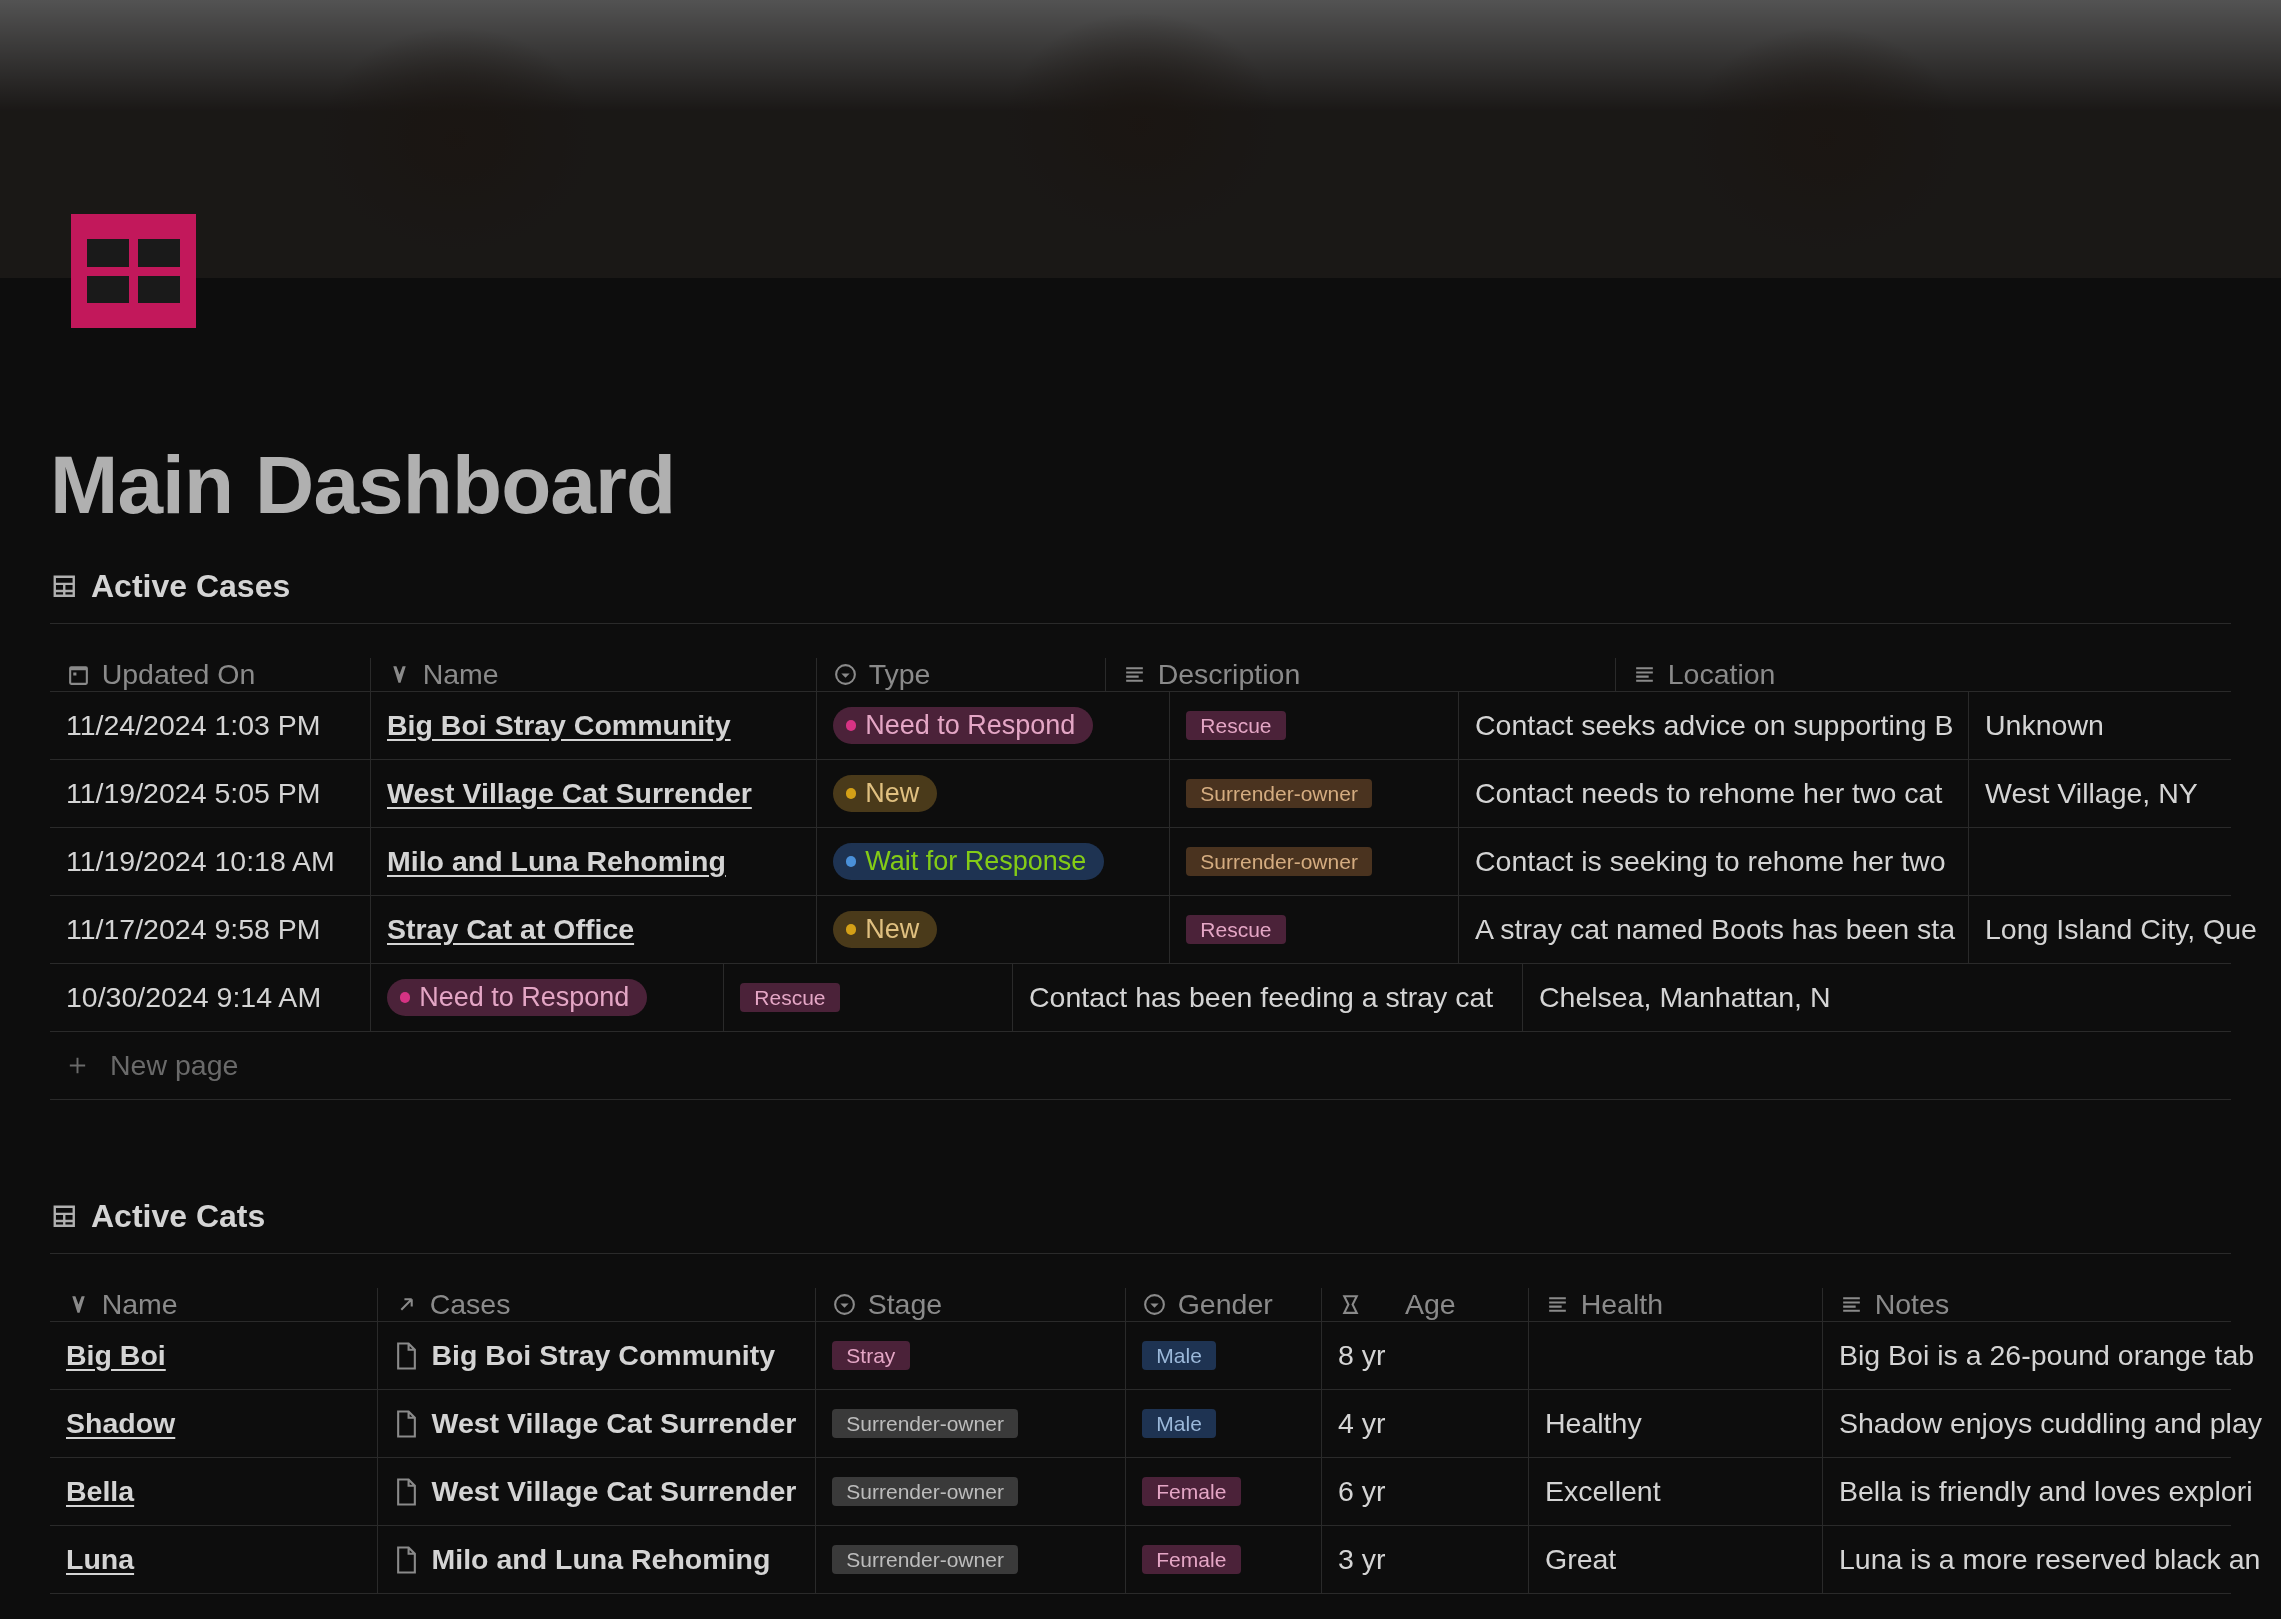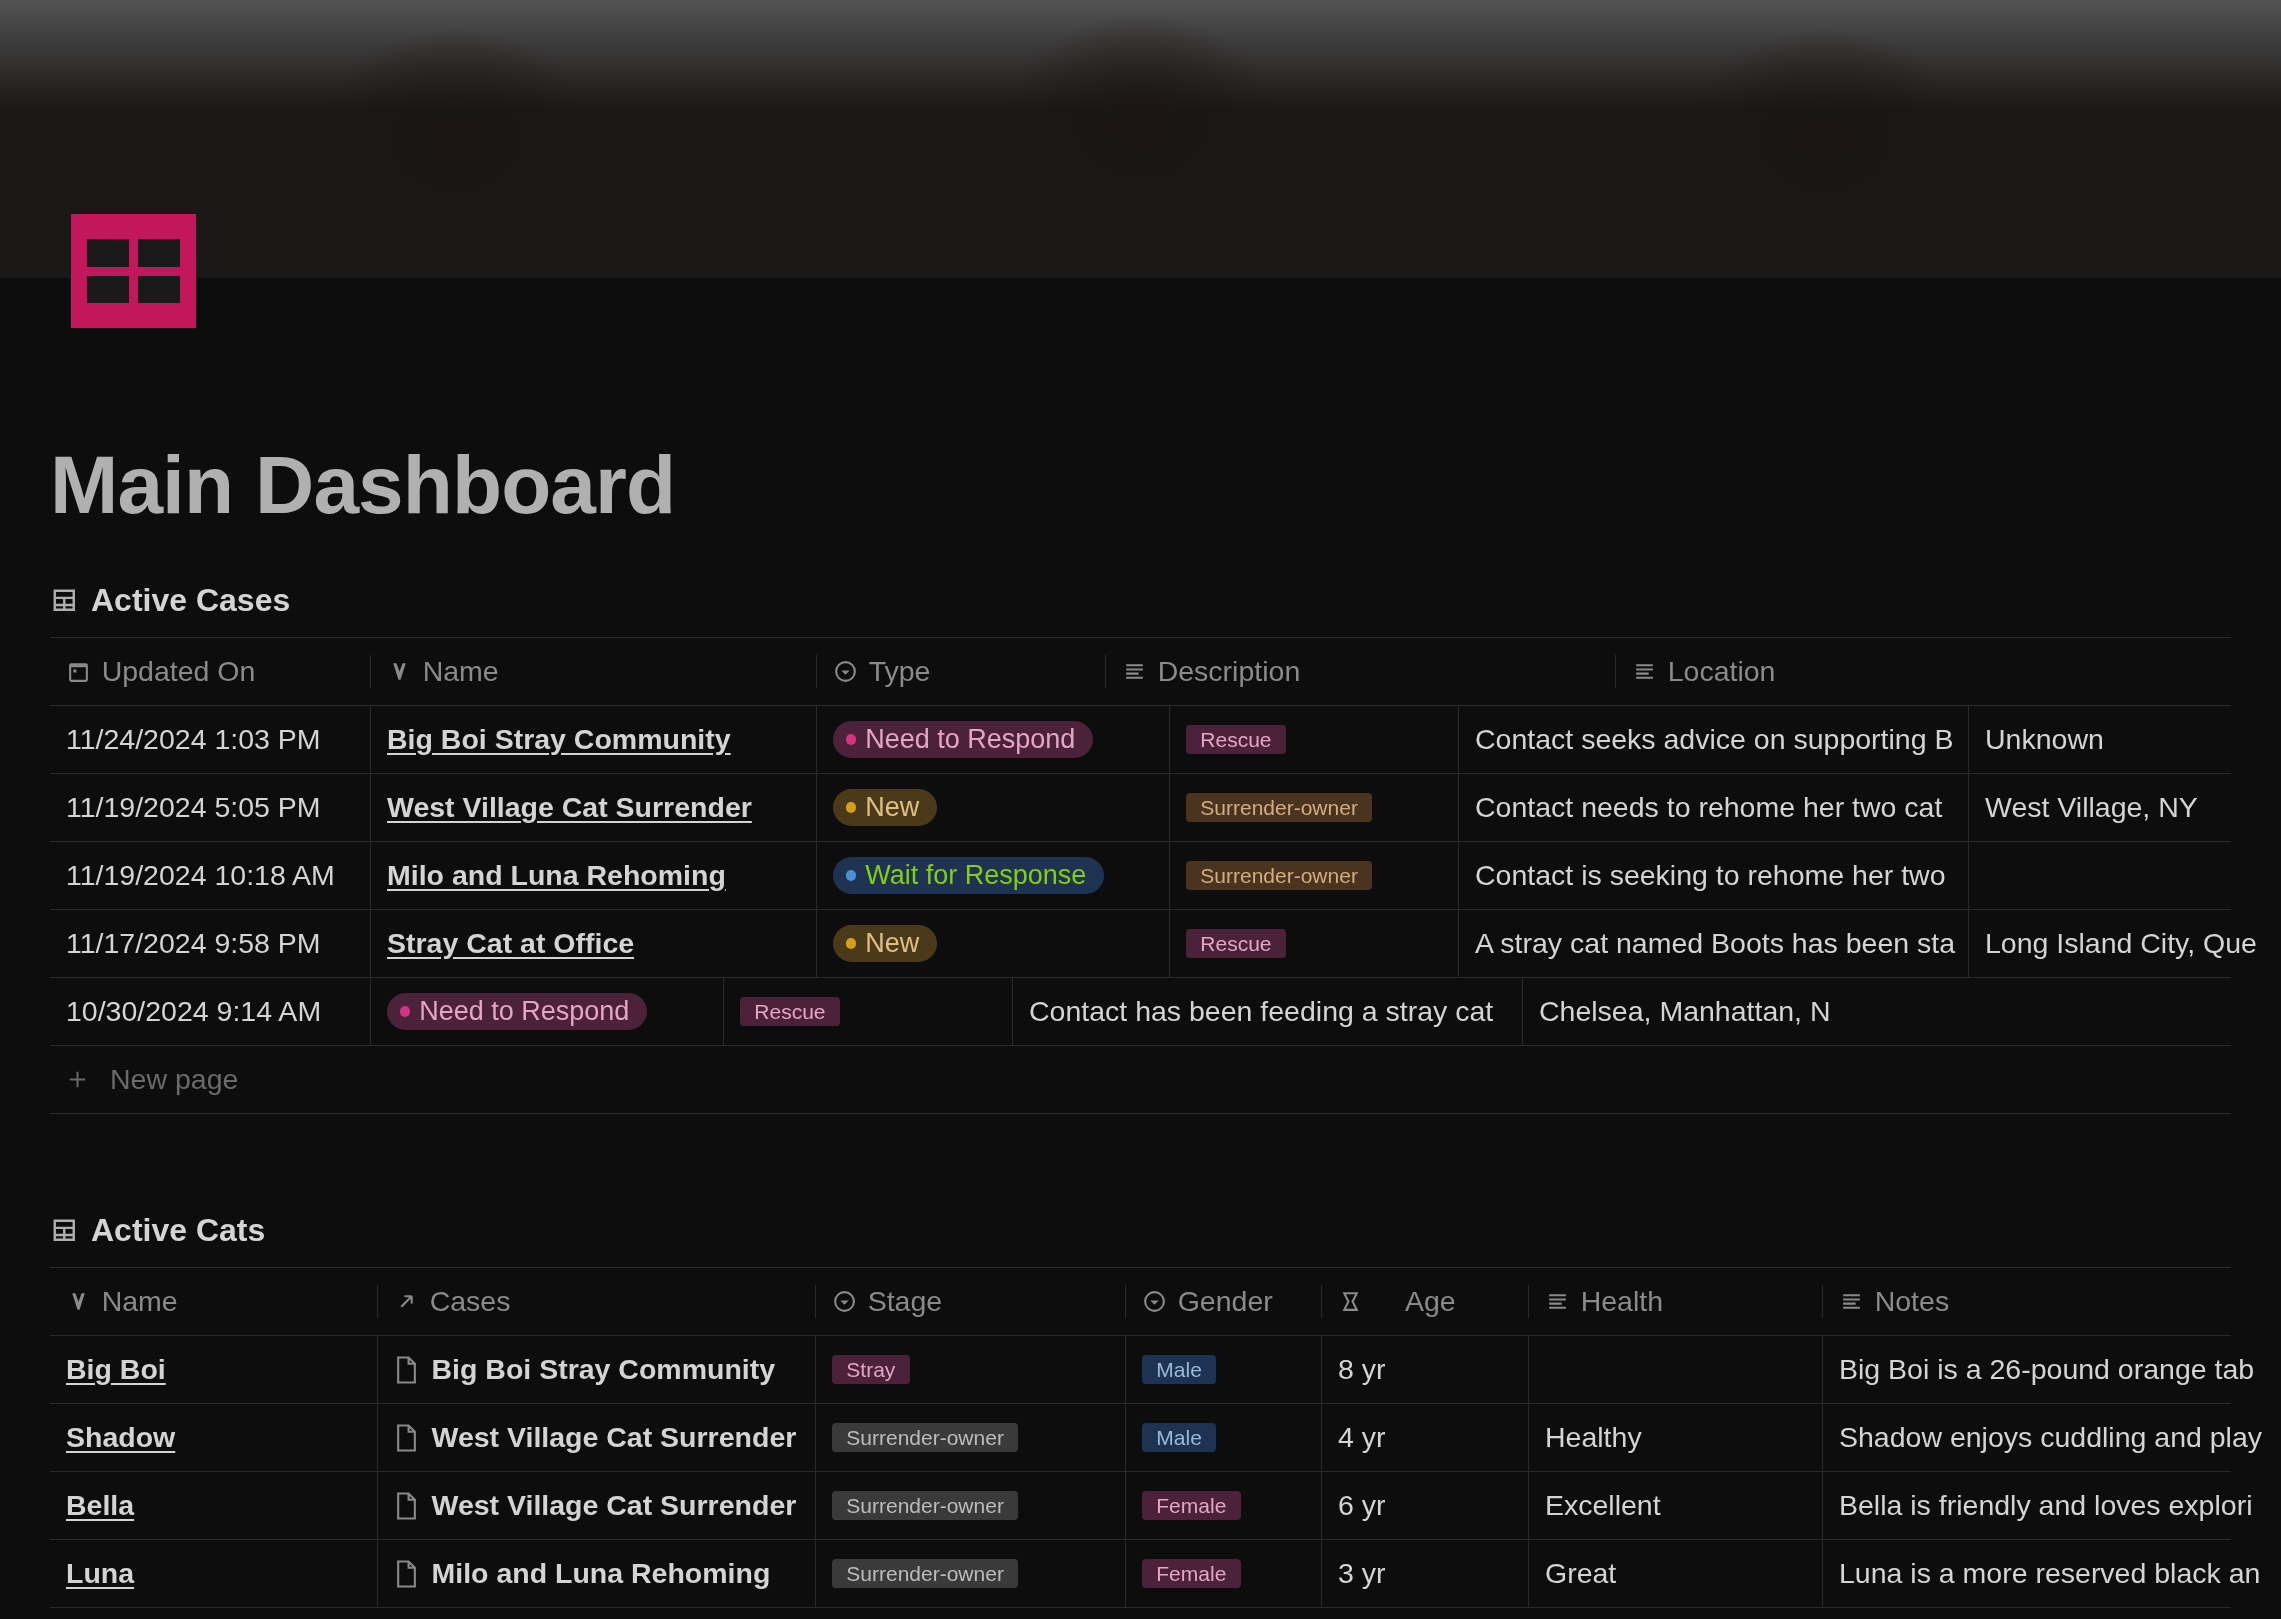--- a/index.html
+++ b/index.html
@@ -51,42 +51,42 @@
 .page-title {
   font-size: 82px;
   font-weight: 800;
   color: #b0b0b0;
   letter-spacing: -0.9px;
 }
 .view-header {
   display: flex;
   align-items: center;
   gap: 12.5px;
-  margin-top: 50px;
+  margin-top: 36px;
   margin-bottom: 18px;
 }
 .view-header.second { margin-top: 98px; }
 .table-icon {
   width: 28.5px; height: 28.5px;
   display: inline-flex;
   fill: #b0b0b0;
 }
 .view-title {
   font-size: 32px;
   font-weight: 700;
   color: #d4d4d4;
 }
 .tbl {
   border-top: 1.8px solid #2a2a2a;
   width: 100%;
 }
 .hdr-row {
   display: flex;
   height: 68px;
-  align-items: center;
+  align-items: flex-end;
   border-bottom: 1.8px solid #2a2a2a;
 }
 .hdr-cell {
   display: flex;
   align-items: center;
   gap: 10.7px;
   padding: 0 16px;
   border-right: 1.8px solid #2a2a2a;
   color: #8a8a8a;
   font-size: 28.5px;

